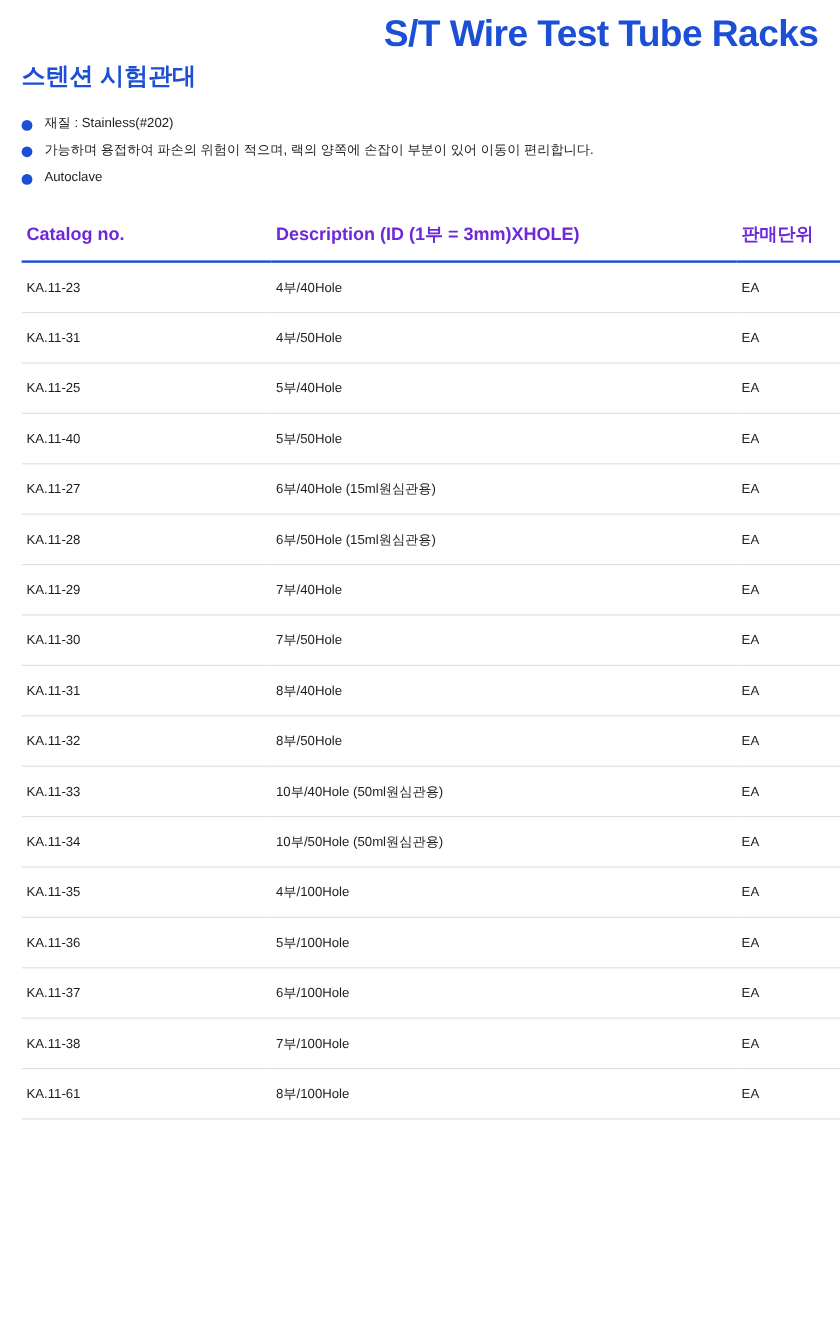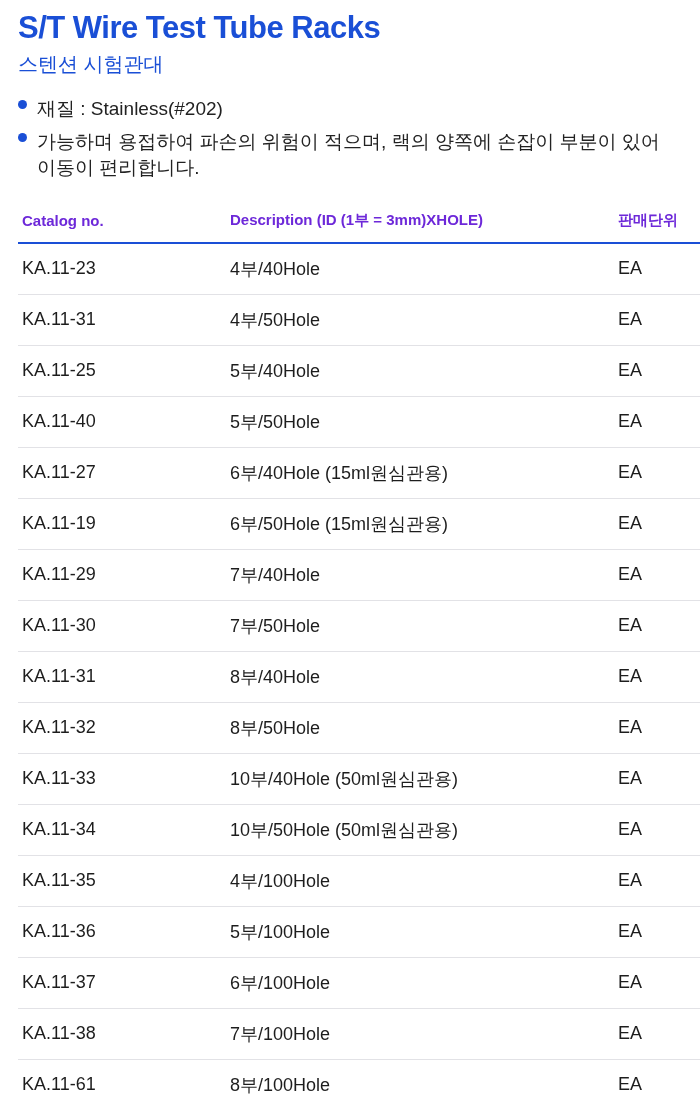--- a/index.html
+++ b/index.html
@@ -22,24 +22,25 @@
     padding: 0 18px;
   }
   .title-en {
     font-size: 31px;
     font-weight: bold;
     color: #1a4fd6;
     letter-spacing: -0.5px;
     margin: 0;
     padding-top: 10px;
     line-height: 1.15;
+    text-align: right;
   }
   .title-ko {
     font-size: 20px;
-    font-weight: normal;
+    font-weight: bold;
     color: #1a4fd6;
     margin: 6px 0 12px 0;
     line-height: 1.2;
   }
   .features {
     margin-top: 20px;
     list-style: none;
     padding: 0;
   }
   .feature {
@@ -50,40 +51,40 @@
   .bullet {
     width: 9px;
     height: 9px;
     border-radius: 50%;
     background: #1a4fd6;
     flex: 0 0 auto;
     margin-top: 4px;
     margin-right: 10px;
   }
   .feature-text {
-    font-size: 19px;
+    font-size: 11px;
     line-height: 1.35;
     color: #222222;
   }
   .spec-table {
     margin-top: 22px;
     width: 664px;
     border-collapse: collapse;
     table-layout: fixed;
   }
   .spec-table thead th {
     text-align: left;
     font-size: 15px;
     font-weight: bold;
     color: #6d28d9;
     padding: 8px 4px 12px 4px;
     border-bottom: 2px solid #1a4fd6;
   }
   .spec-table tbody td {
-    font-size: 18px;
+    font-size: 11px;
     color: #1d1d1d;
     padding: 13px 4px;
     border-bottom: 1px solid #e2e2e6;
     white-space: nowrap;
     overflow: hidden;
     text-overflow: ellipsis;
   }
   .col-catalog { width: 200px; }
   .col-desc    { width: 380px; }
   .col-unit    { width: 84px; }
@@ -98,20 +99,24 @@
 
   <ul class="features" id="feature-list">
       <li class="feature">
         <span class="bullet"></span>
         <span class="feature-text">재질 : Stainless(#202)</span>
       </li>
       <li class="feature">
         <span class="bullet"></span>
         <span class="feature-text">가능하며 용접하여 파손의 위험이 적으며, 랙의 양쪽에 손잡이 부분이 있어 이동이 편리합니다.</span>
       </li>
+      <li class="feature">
+        <span class="bullet"></span>
+        <span class="feature-text">Autoclave</span>
+      </li>
     </ul>
 
   <table class="spec-table">
     <thead>
       <tr>
         <th class="col-catalog">Catalog no.</th>
         <th class="col-desc">Description (ID (1부 = 3mm)XHOLE)</th>
         <th class="col-unit">판매단위</th>
       </tr>
     </thead>
@@ -135,21 +140,21 @@
           <td class="col-catalog">KA.11-40</td>
           <td class="col-desc">5부/50Hole</td>
           <td class="col-unit">EA</td>
         </tr>
         <tr>
           <td class="col-catalog">KA.11-27</td>
           <td class="col-desc">6부/40Hole (15ml원심관용)</td>
           <td class="col-unit">EA</td>
         </tr>
         <tr>
-          <td class="col-catalog">KA.11-19</td>
+          <td class="col-catalog">KA.11-28</td>
           <td class="col-desc">6부/50Hole (15ml원심관용)</td>
           <td class="col-unit">EA</td>
         </tr>
         <tr>
           <td class="col-catalog">KA.11-29</td>
           <td class="col-desc">7부/40Hole</td>
           <td class="col-unit">EA</td>
         </tr>
         <tr>
           <td class="col-catalog">KA.11-30</td>

